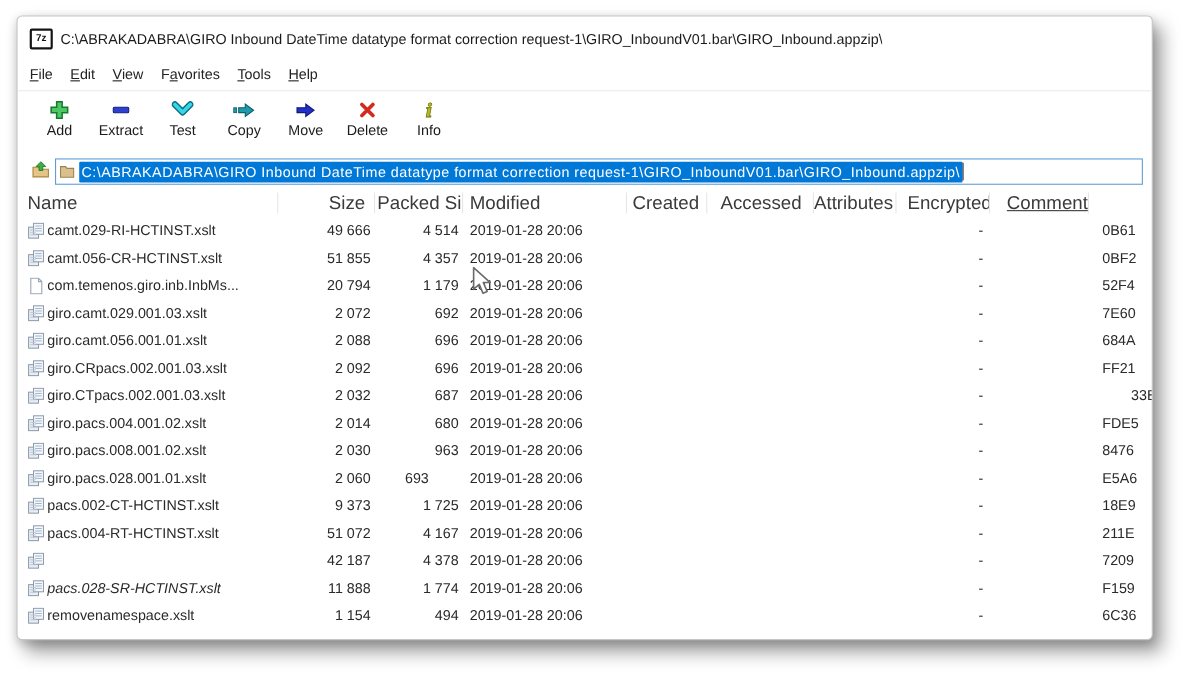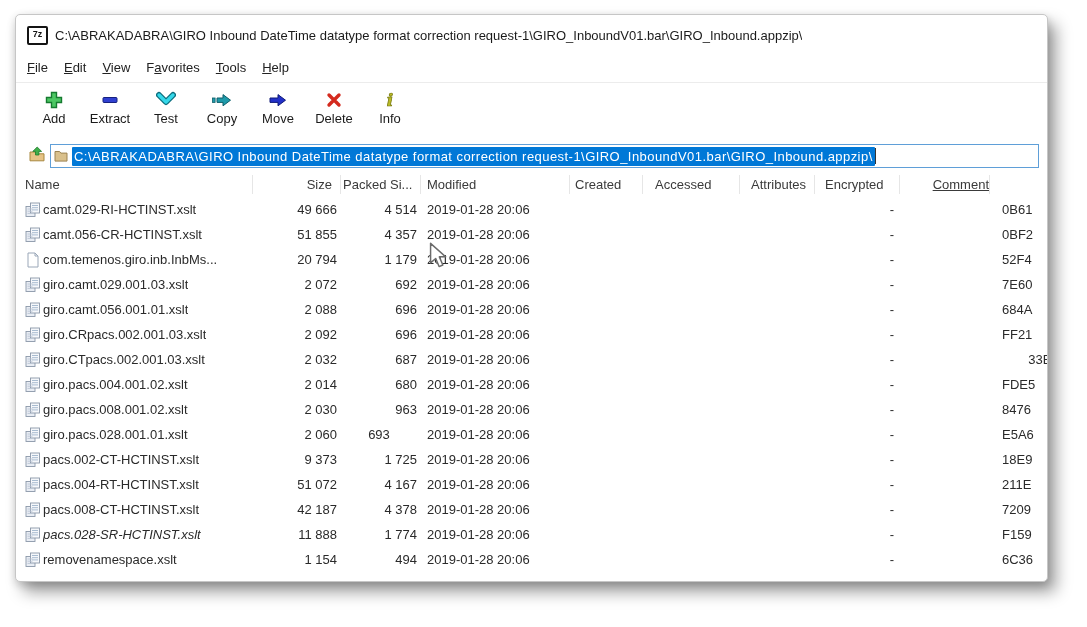--- a/index.html
+++ b/index.html
@@ -41,21 +41,21 @@
   .addr-folder{flex:0 0 auto;margin-right:4px;display:flex;}
   .address-text{
     font-size:13px;letter-spacing:0.45px;white-space:nowrap;
     padding:2px 2px;border-radius:1px;
   }
   .caret{width:1px;height:16px;background:#333;flex:0 0 auto;}
   
   .listarea{padding-left:9px;}
   .hdr{display:flex;height:25px;align-items:center;color:#3a3a3a;}
   .hdr-cell{
-    font-size:13px;height:19px;line-height:19px;box-sizing:border-box;
+    font-size:17px;height:19px;line-height:19px;box-sizing:border-box;
     border-right:1px solid #e6e6e6;white-space:nowrap;overflow:hidden;flex:0 0 auto;
   }
   .rows{}
   .row{display:flex;height:25px;align-items:center;font-size:13px;color:#2a2a2a;}
   .cell{
     box-sizing:border-box;white-space:nowrap;overflow:hidden;flex:0 0 auto;
     line-height:25px;height:25px;
   }
   .name-inner{display:flex;align-items:center;height:25px;}
   .name-inner svg{flex:0 0 auto;margin-right:2px;}
@@ -466,21 +466,20 @@
           <div class="cell" style="width: 228px; text-align: left; padding: 0px;">
             <span class="name-inner">
               <span style="display:flex;">
                 <svg width="16" height="16" viewBox="0 0 16 16">
                   <rect x="1" y="4.5" width="9" height="10" fill="#e9edf4" stroke="#8a97a8" stroke-width="0.9"></rect>
                   <rect x="5.5" y="1" width="9" height="10" fill="#f6f8fb" stroke="#8a97a8" stroke-width="0.9"></rect>
                   <path d="M7 3.5h6M7 5.7h6M7 7.9h6" stroke="#9fb4cc" stroke-width="0.9"></path>
                   <path d="M2.5 7h5M2.5 9.2h5M2.5 11.4h5" stroke="#b9c4d4" stroke-width="0.9"></path>
                 </svg>
               </span>
-              <span class="name-text">pacs.008-CT-HCTINST.xslt</span>
             </span>
           </div>
           <div class="cell" style="width: 88px; text-align: right; padding: 0px 4px 0px 0px;">42 187</div>
           <div class="cell" style="width: 80px; text-align: right; padding: 0px 4px 0px 0px;">4 378</div>
           <div class="cell" style="width: 149px; text-align: left; padding: 0px 0px 0px 6px;">2019-01-28 20:06</div>
           <div class="cell" style="width: 73px; text-align: left; padding: 0px 0px 0px 5px;"></div>
           <div class="cell" style="width: 97px; text-align: left; padding: 0px 0px 0px 12px;"></div>
           <div class="cell" style="width: 75px; text-align: left; padding: 0px 0px 0px 6px;"></div>
           <div class="cell" style="width: 85px; text-align: right; padding: 0px 6px 0px 0px;">-</div>
           <div class="cell" style="width: 90px; text-align: left; padding: 0px 0px 0px 4px;"></div>

